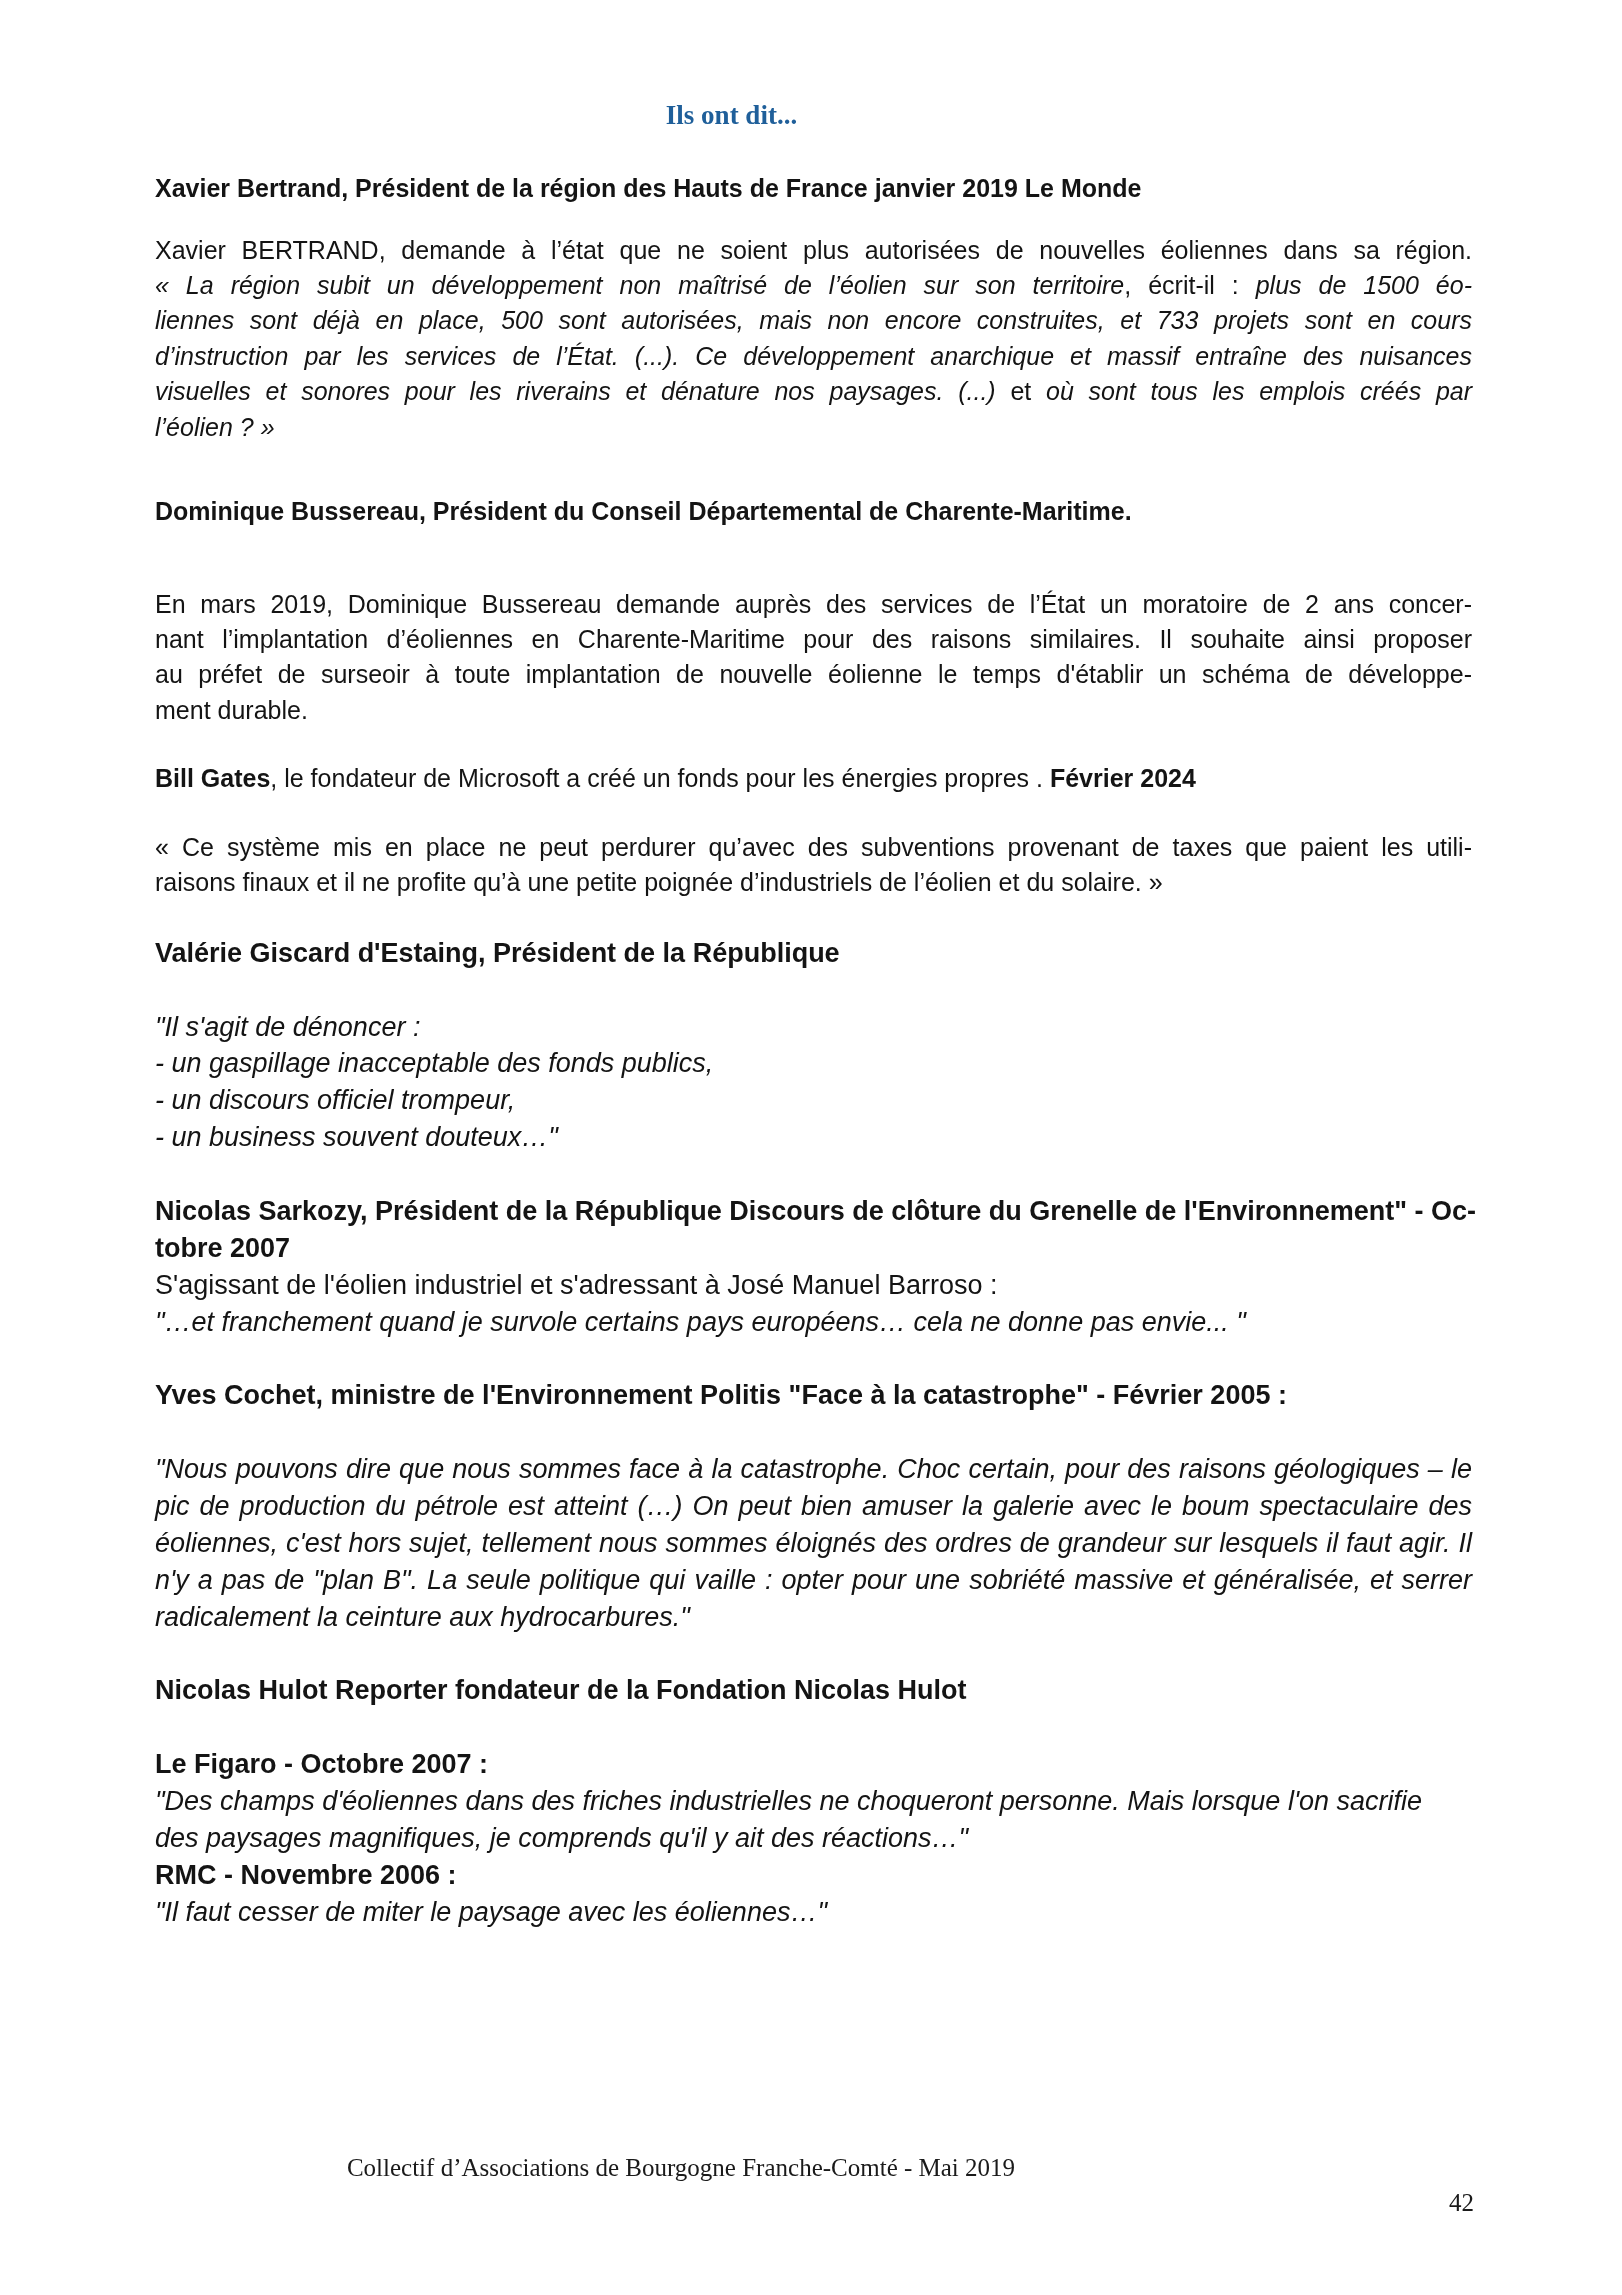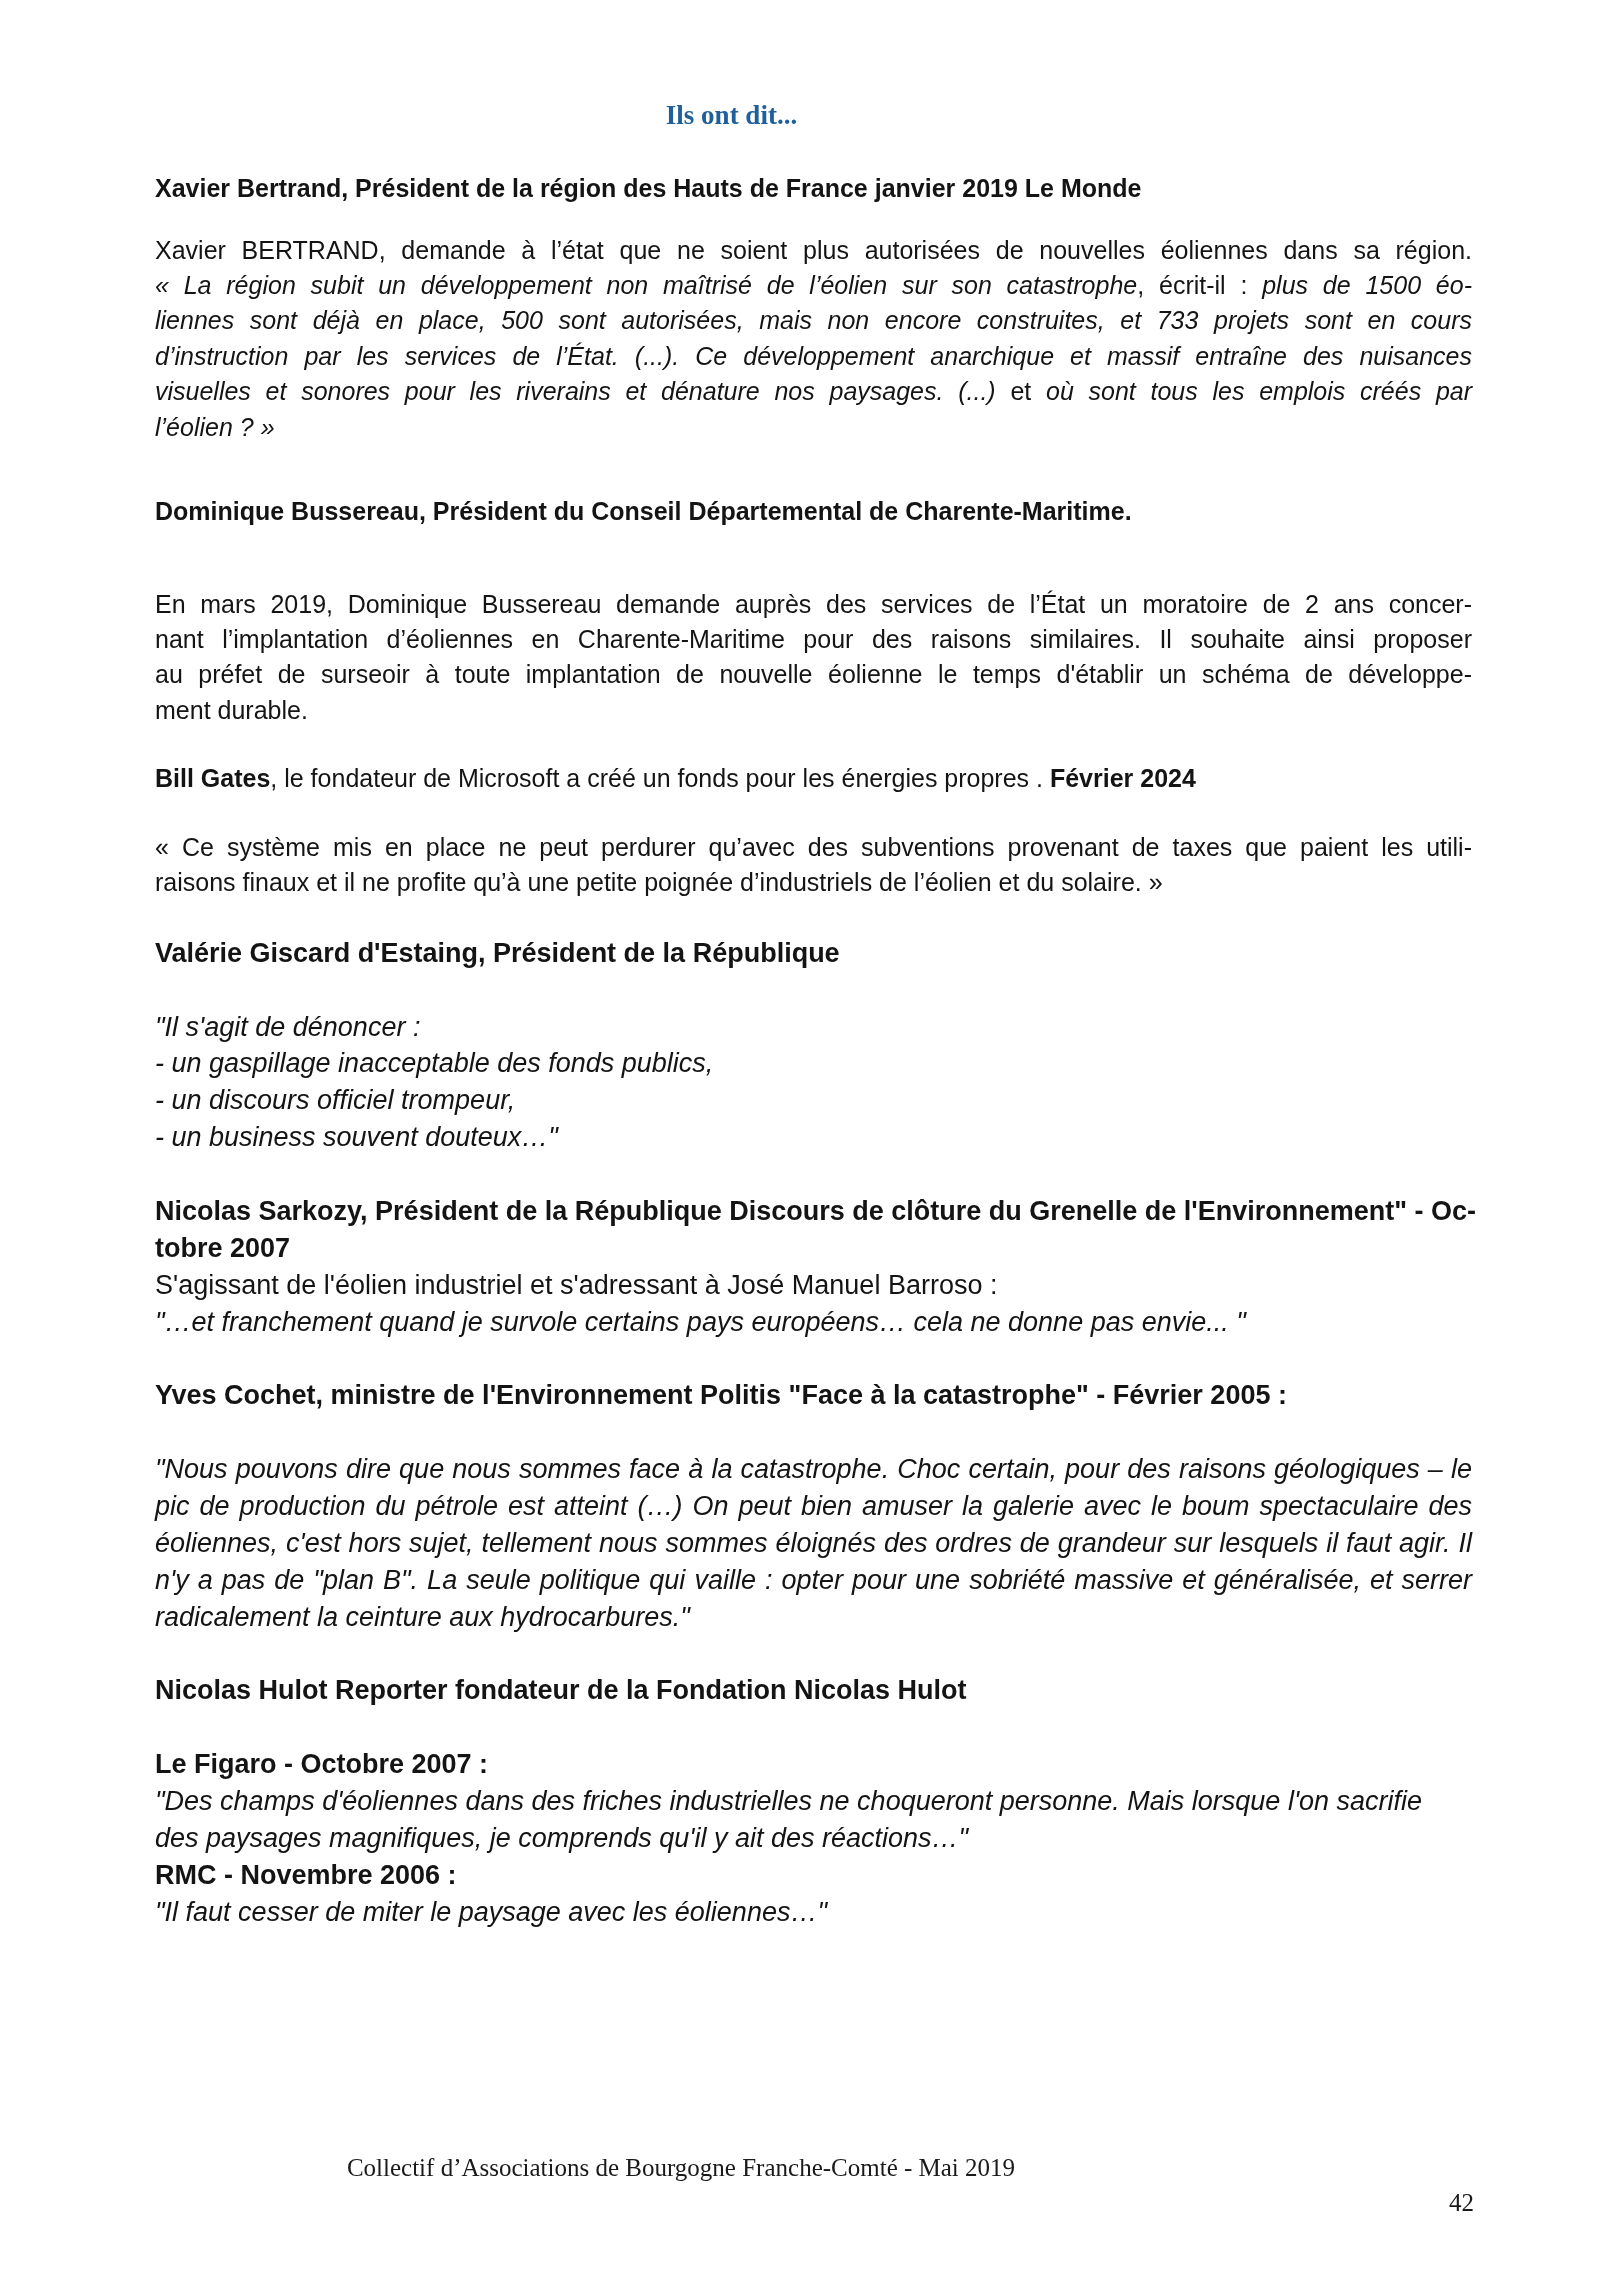--- a/index.html
+++ b/index.html
@@ -17,21 +17,21 @@
   .pagenum { position: absolute; left: 1449px; top: 2189px;
              font-family: "Liberation Serif", "DejaVu Serif", serif; font-size: 25px; color: #1a1a1a; }
 </style>
 </head>
 <body>
 
 <div class="title">Ils ont dit...</div>
 
 <div class="ln serif b" style="top:176px">Xavier Bertrand, Président de la région des Hauts de France janvier 2019 Le Monde</div>
 <div class="ln serif just" style="top:238px">Xavier BERTRAND, demande à l’état que ne soient plus autorisées de nouvelles éoliennes dans sa région.</div>
-<div class="ln serif just" style="top:273px"><span class="i">« La région subit un développement non maîtrisé de l’éolien sur son catastrophe</span><span>, écrit-il : </span><span class="i">plus de 1500 éo-</span></div>
+<div class="ln serif just" style="top:273px"><span class="i">« La région subit un développement non maîtrisé de l’éolien sur son territoire</span><span>, écrit-il : </span><span class="i">plus de 1500 éo-</span></div>
 <div class="ln serif i just" style="top:308px">liennes sont déjà en place, 500 sont autorisées, mais non encore construites, et 733 projets sont en cours</div>
 <div class="ln serif i just" style="top:344px">d’instruction par les services de l’État. (...). Ce développement anarchique et massif entraîne des nuisances</div>
 <div class="ln serif just" style="top:379px"><span class="i">visuelles et sonores pour les riverains et dénature nos paysages. (...) </span><span>et </span><span class="i">où sont tous les emplois créés par</span></div>
 <div class="ln serif i" style="top:415px">l’éolien ? »</div>
 
 <div class="ln serif b" style="top:499px">Dominique Bussereau, Président du Conseil Départemental de Charente-Maritime.</div>
 <div class="ln serif just" style="top:592px">En mars 2019, Dominique Bussereau demande auprès des services de l’État un moratoire de 2 ans concer-</div>
 <div class="ln serif just" style="top:627px">nant l’implantation d’éoliennes en Charente-Maritime pour des raisons similaires. Il souhaite ainsi proposer</div>
 <div class="ln serif just" style="top:662px">au préfet de surseoir à toute implantation de nouvelle éolienne le temps d'établir un schéma de développe-</div>
 <div class="ln serif" style="top:698px">ment durable.</div>

